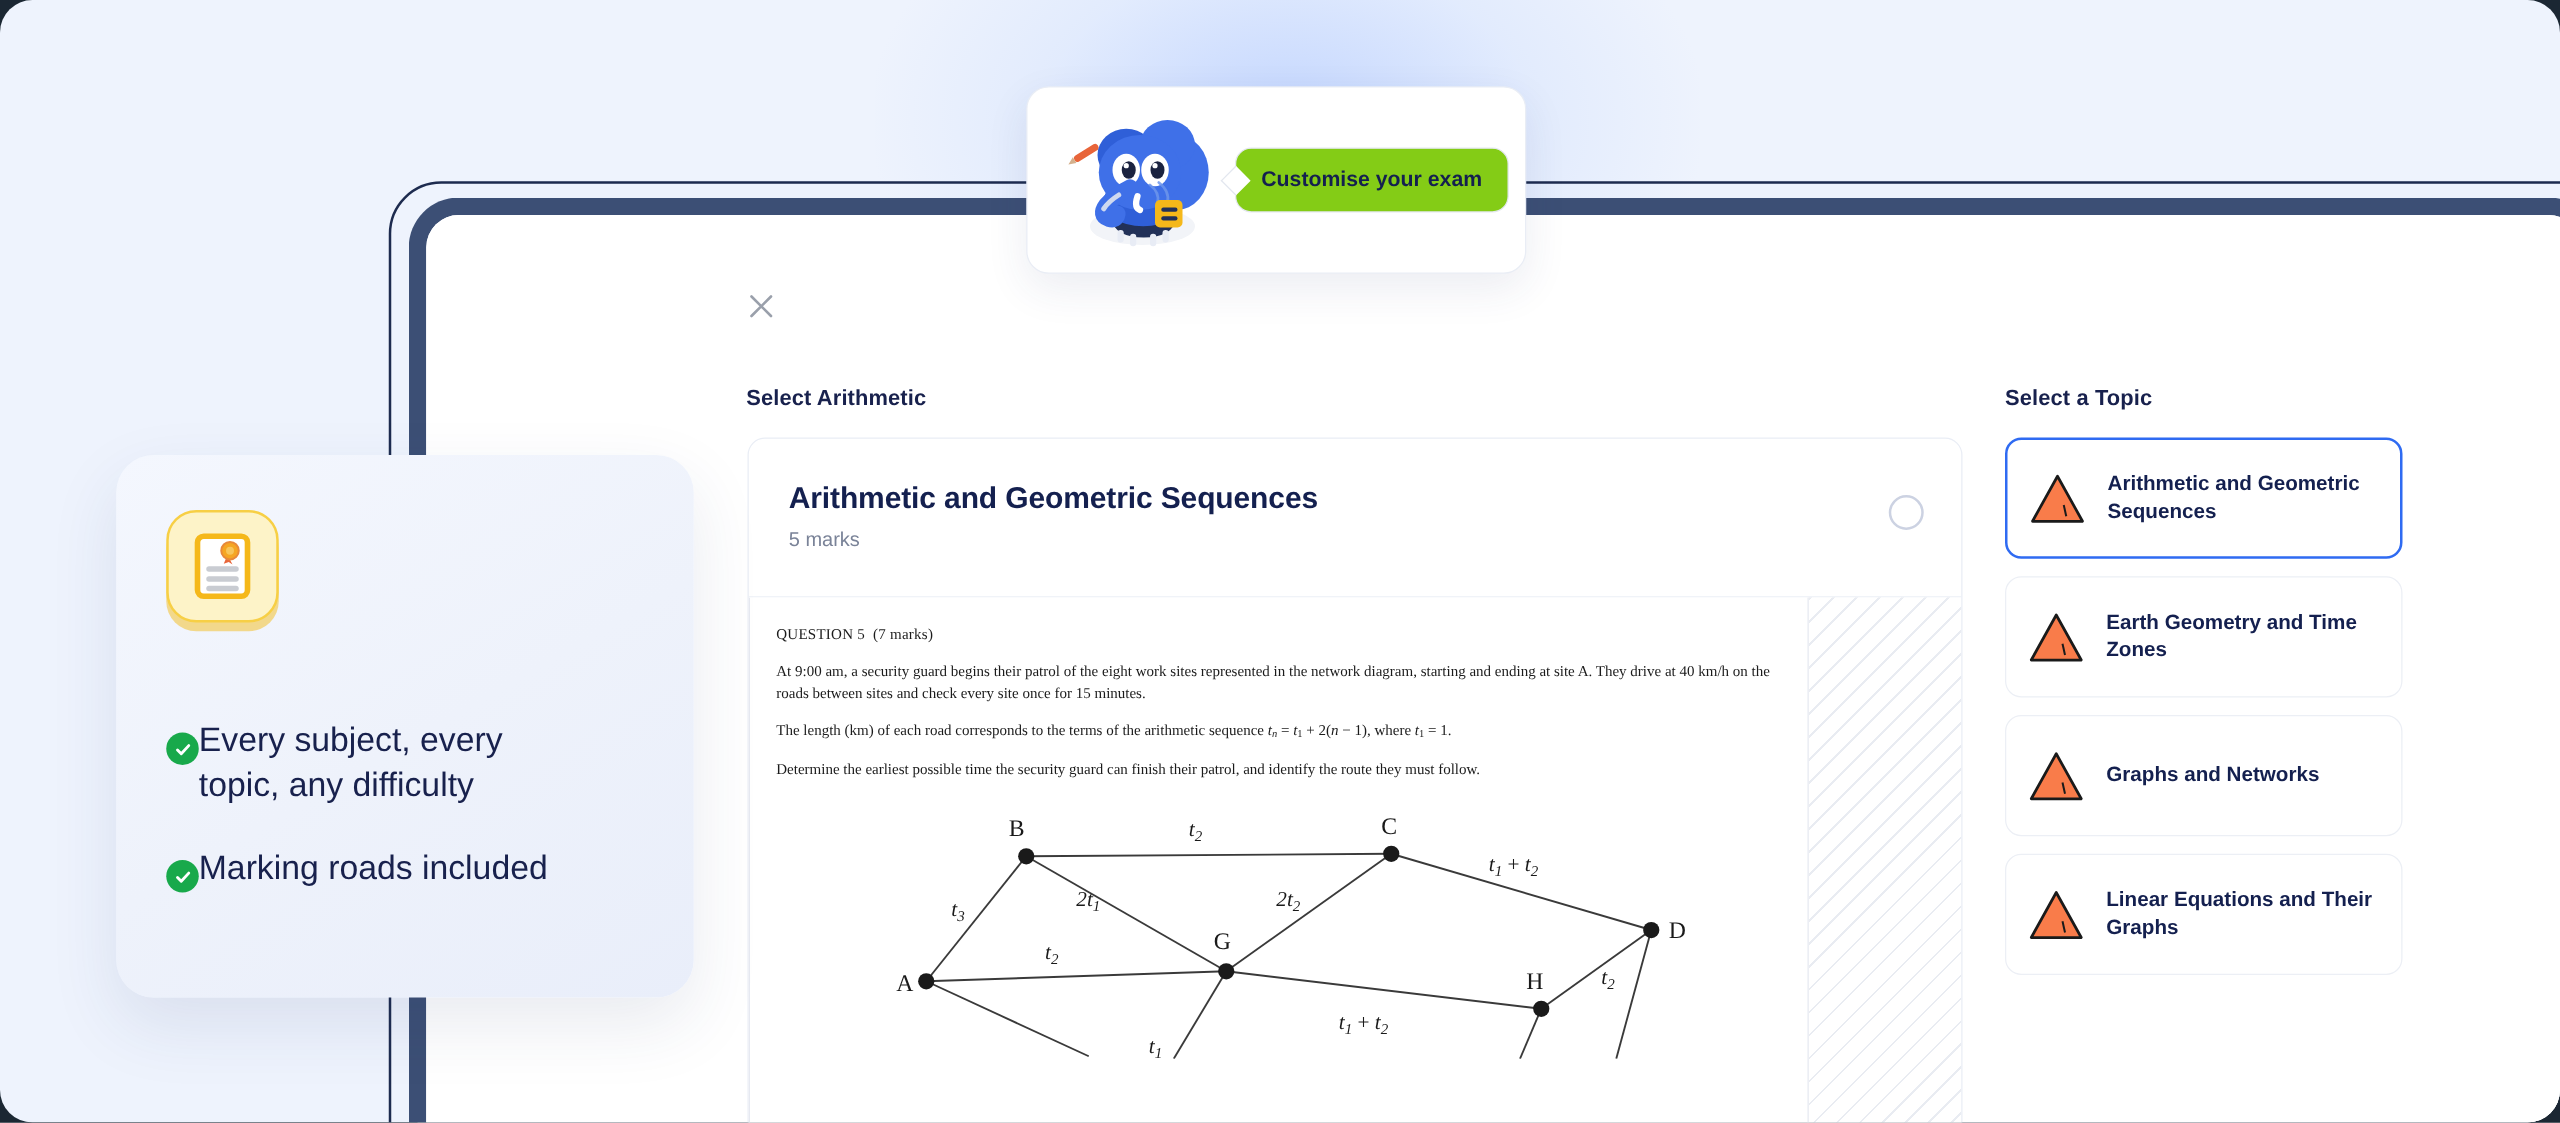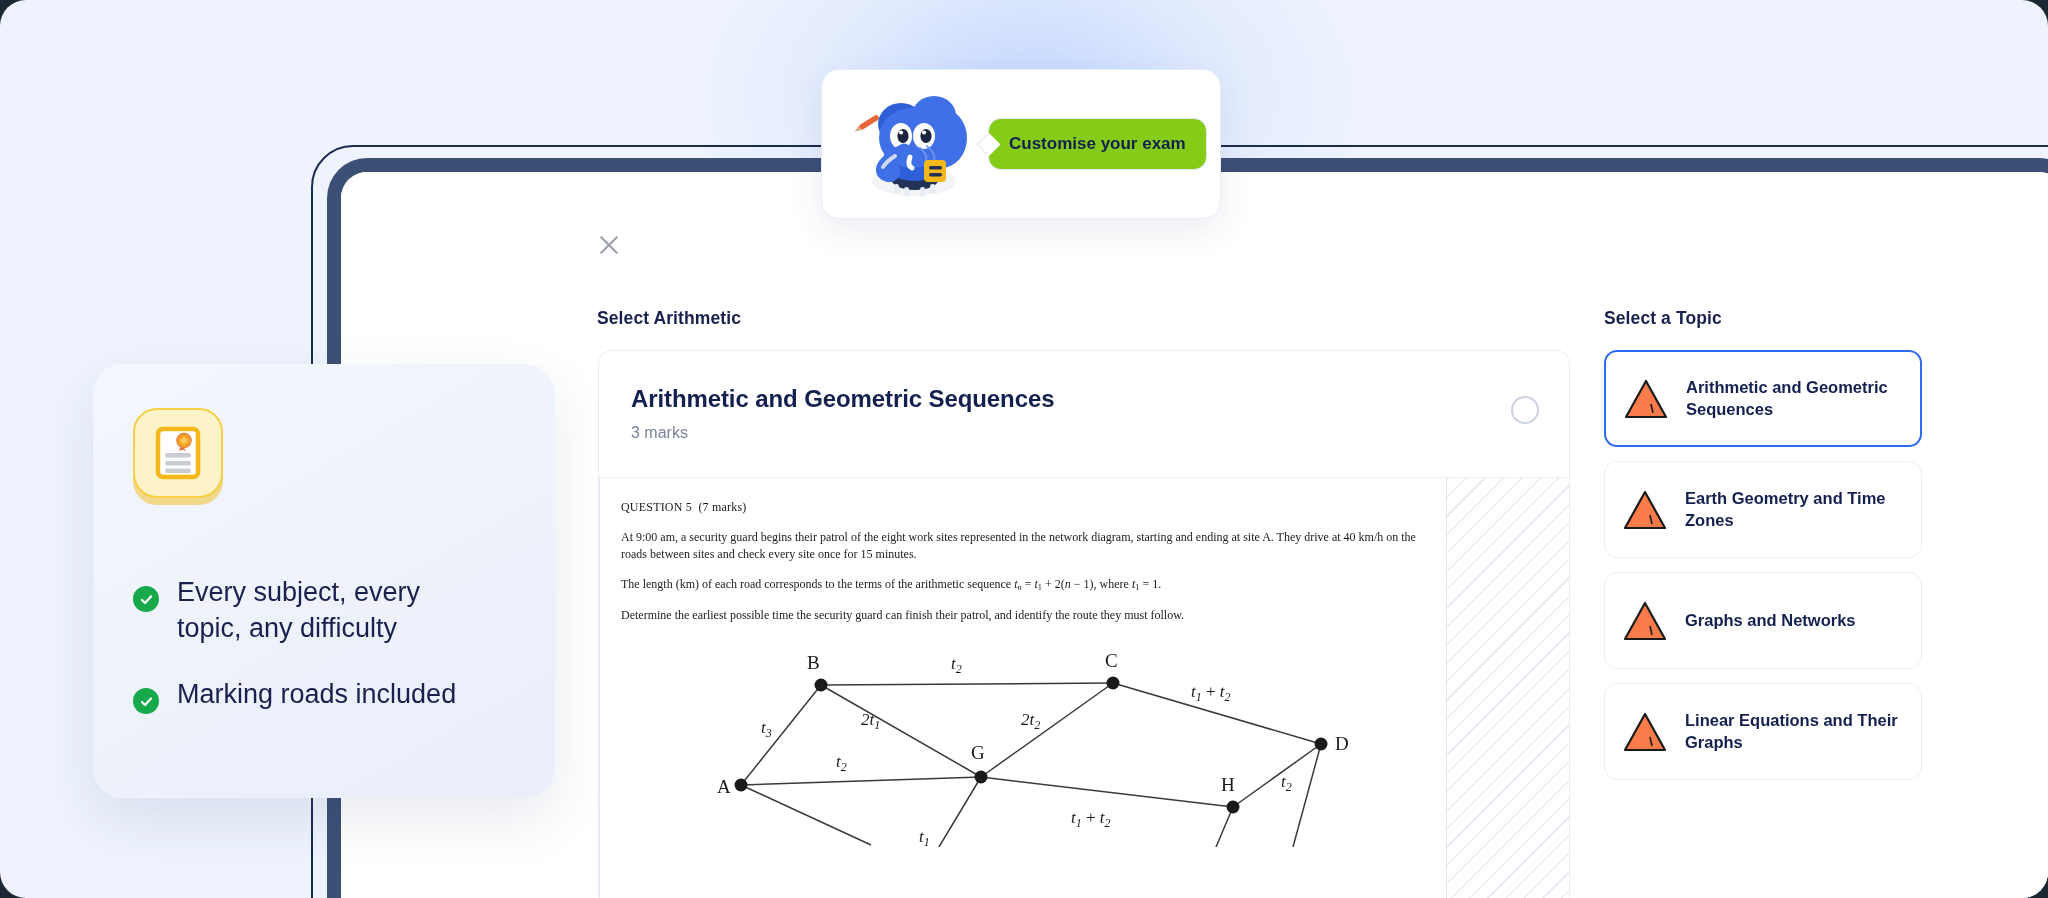--- a/index.html
+++ b/index.html
@@ -217,21 +217,20 @@
     border-radius: 24px;
     background: #fdf3c8;
     border: 2.5px solid #f7cf45;
     box-shadow: 0 7px 0 #f2d88b;
     display: flex; align-items: center; justify-content: center;
   }
   .feature-list { margin-top: 76px; }
   .feature-item {
     display: flex;
     align-items: flex-start;
-    gap: 18px;
     margin-bottom: 30px;
   }
   .check {
     flex: 0 0 26px;
     width: 26px; height: 26px;
     margin-top: 12px;
     border-radius: 50%;
     background: #18a94b;
     display: flex; align-items: center; justify-content: center;
   }
@@ -296,21 +295,21 @@
       <path d="M3.2 3.2 L18.8 18.8 M18.8 3.2 L3.2 18.8" stroke="#9aa0ab" stroke-width="2.1" stroke-linecap="round"></path>
     </svg>
   </div>
 
   <div class="label-select-questions">Select Arithmetic</div>
   <div class="label-select-topic">Select a Topic</div>
 
   <div class="question-card">
     <div class="qc-head">
       <div class="qc-title">Arithmetic and Geometric Sequences</div>
-      <div class="qc-marks">3 marks</div>
+      <div class="qc-marks">5 marks</div>
       <div class="qc-radio"></div>
     </div>
 
     <div class="qc-body">
       <div class="paper ex">
 
         <div class="ex-qno">
           <span>QUESTION 5</span>
           &nbsp;<span>(7 marks)</span>
         </div>

